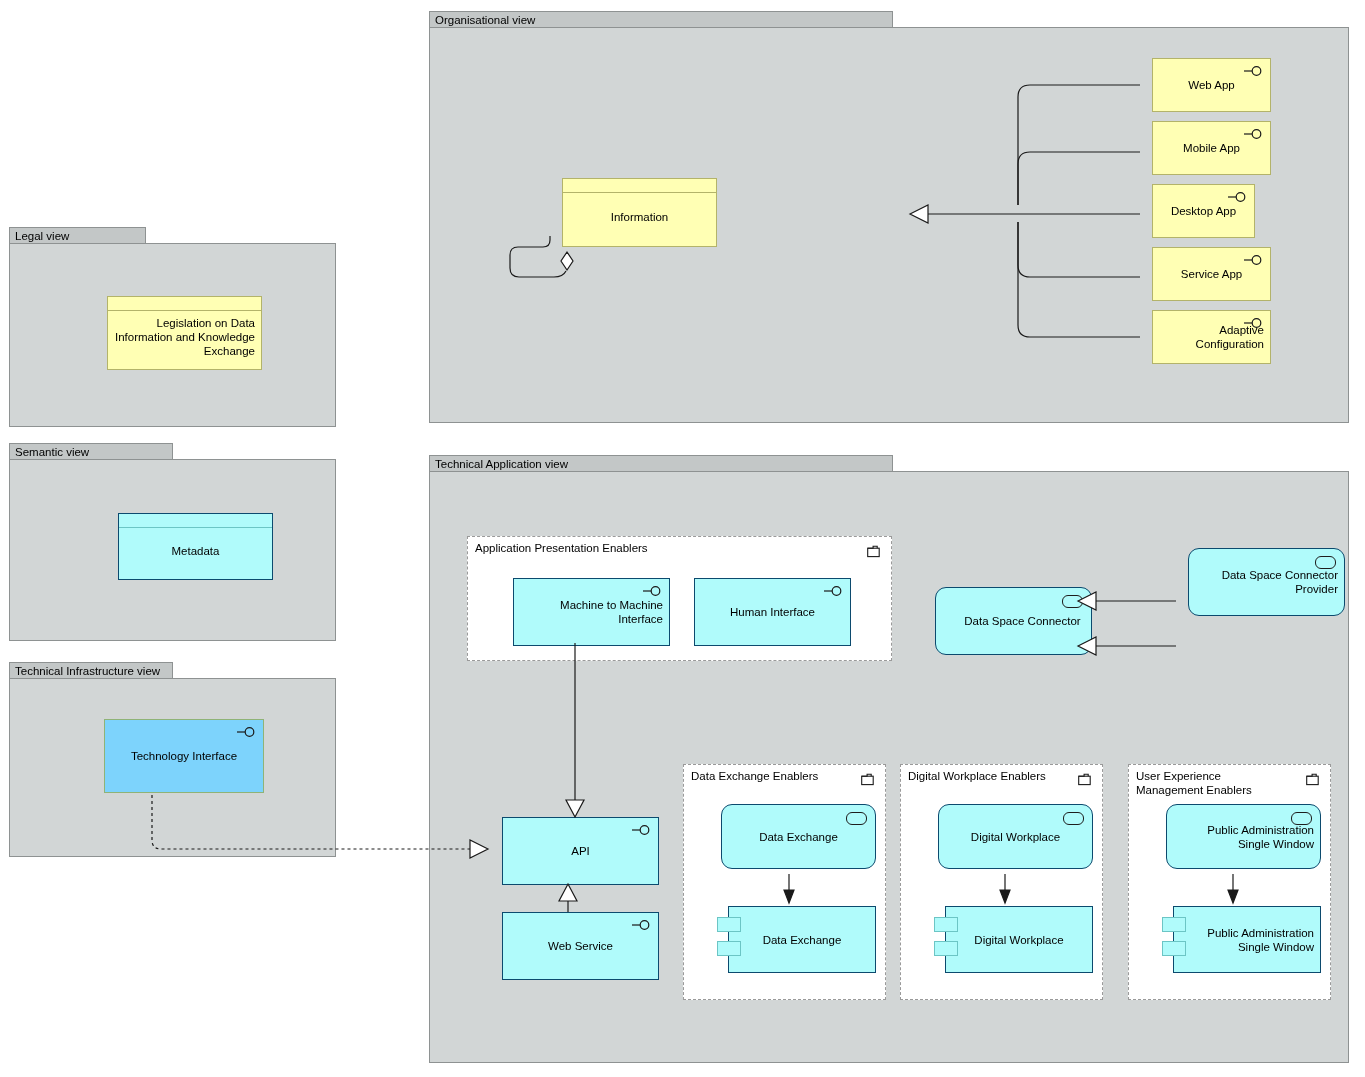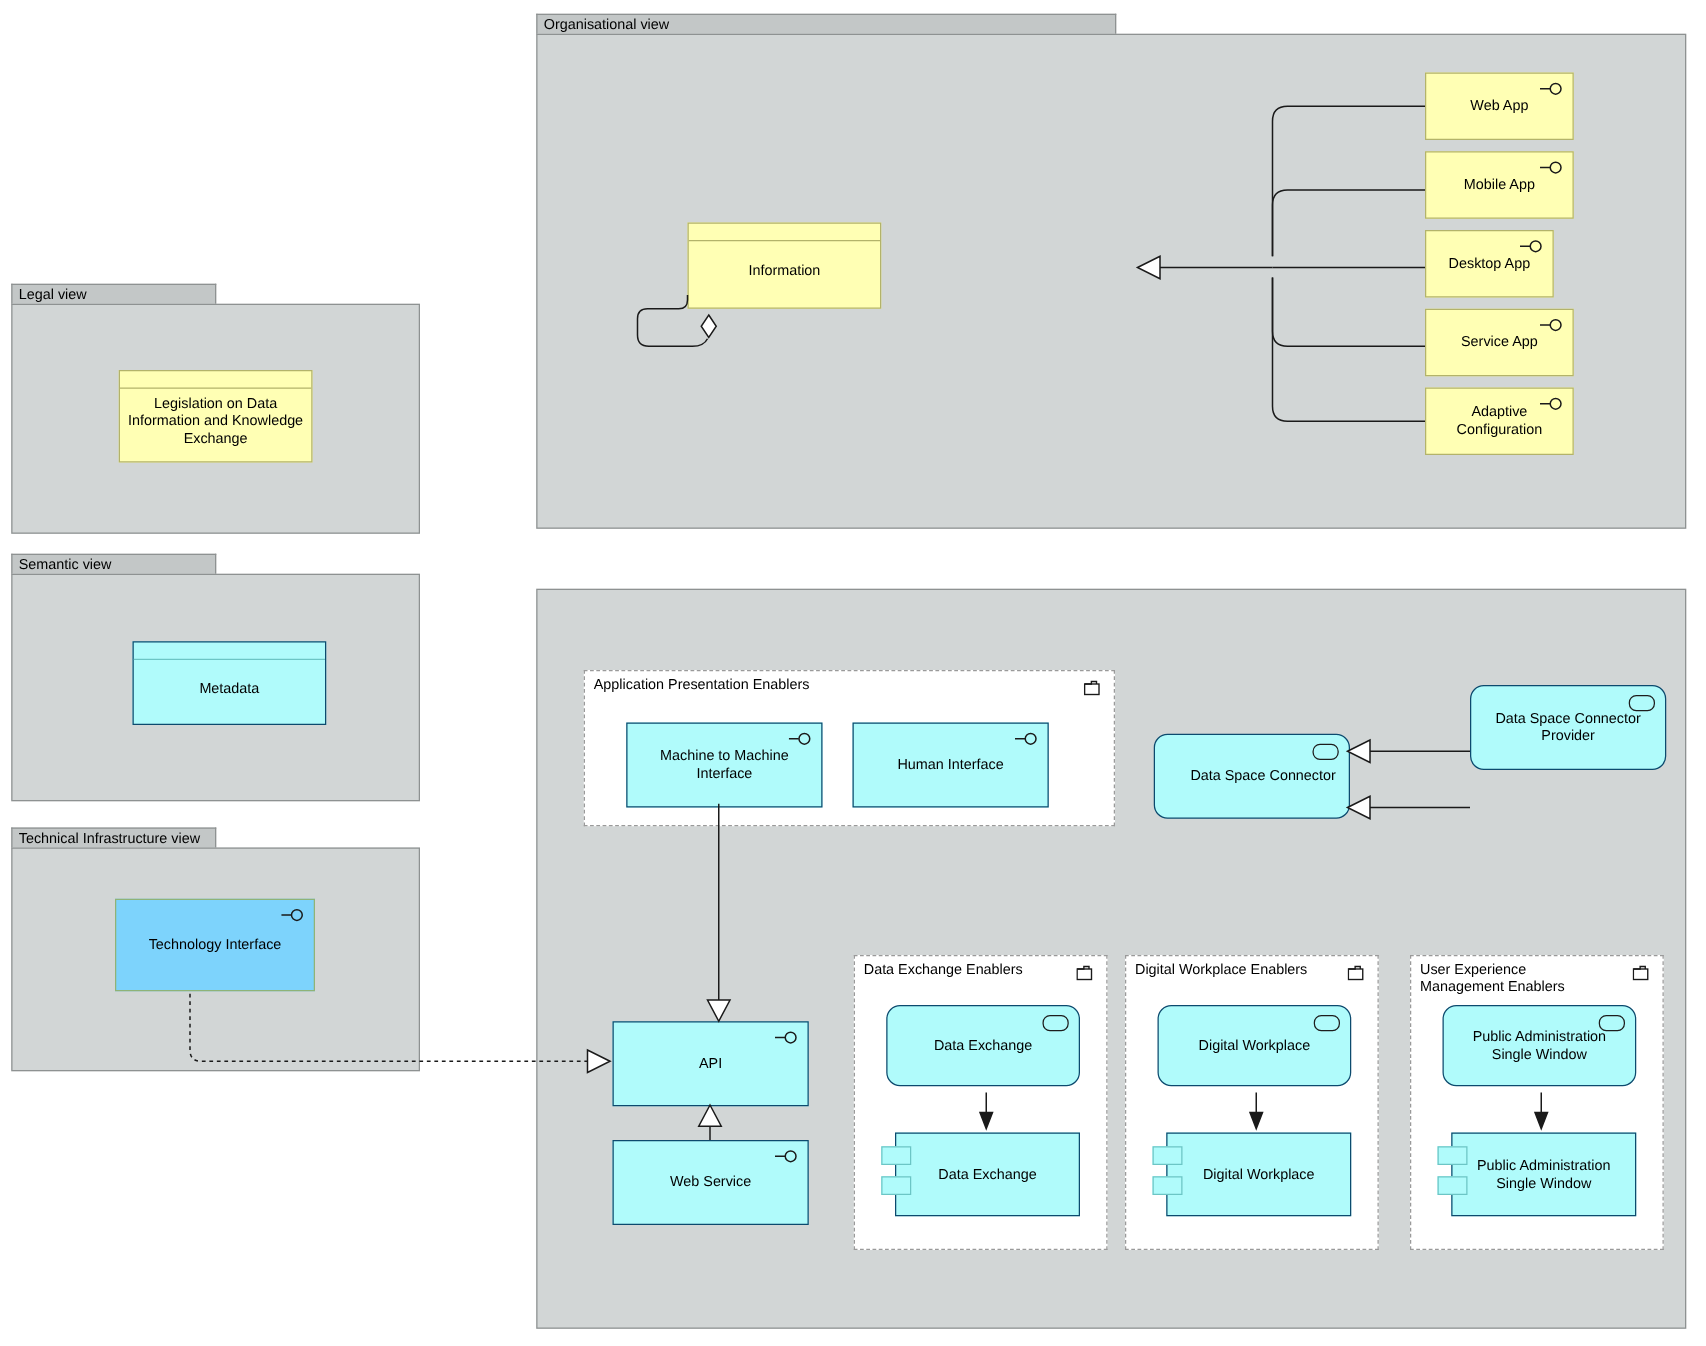--- a/index.html
+++ b/index.html
@@ -49,25 +49,26 @@
     line-height: 14px;
     max-width: 74%;
   }
   .folder-icon { position: absolute; right: 9px; top: 7px; width: 15px; height: 13px; }
 
   
   .el {
     position: absolute;
     box-sizing: border-box;
     display: flex; align-items: center; justify-content: center;
-    text-align: center;
+    text-align: right;
     font-size: 11.5px;
     color: #000;
     line-height: 14px;
     padding: 0 6px;
+    margin-left: 12px;
   }
   .el .el-label { display: block; }
 
   
   .yellow { background: #ffffb4; border: 1px solid #b3b36a; }
   
   .cyan   { background: #b0fbfb; border: 1px solid #0c4a6e; }
   
   .green  { background: #7dd3fc; border: 1px solid #8fb377; }
 
@@ -94,21 +95,21 @@
   .ln-dash { stroke: #1a1a1a; stroke-width: 1.2px; fill: none; stroke-dasharray: 3 3; }
   .head { stroke: #1a1a1a; stroke-width: 1.2px; fill: #ffffff; }
   .head-solid { stroke: #1a1a1a; stroke-width: 1.2px; fill: #1a1a1a; }
 </style>
 </head>
 <body>
 
 <div id="canvas">
 
   <div class="view-group" style="left:9px; top:227px; width:327px; height:200px;">
-    <div class="vg-tab" style="width:164px;">Legal view</div>
+    <div class="vg-tab" style="width:137px;">Legal view</div>
     <div class="vg-body" style="width:327px; height:184px;"></div>
     <div class="el yellow" style="left:86px; top:69px; width:155px; height:74px;">
       <div class="objbar"></div>
       <span class="el-label" style="margin-top:8px;">Legislation on Data Information and Knowledge Exchange</span>
     </div>
   </div>
 
   <div class="view-group" style="left:9px; top:443px; width:327px; height:198px;">
     <div class="vg-tab" style="width:164px;">Semantic view</div>
     <div class="vg-body" style="width:327px; height:182px;"></div>
@@ -183,20 +184,21 @@
         <svg width="20" height="12" viewBox="0 0 20 12">
             <line x1="0" y1="6" x2="8" y2="6" stroke="#1a1a1a" stroke-width="1.2"></line>
             <circle cx="12.5" cy="6" r="4.3" fill="none" stroke="#1a1a1a" stroke-width="1.2"></circle>
           </svg>
       </span>
       <span class="el-label">Adaptive Configuration</span>
     </div>
   </div>
 
   <div class="view-group" style="left:429px; top:455px; width:920px; height:608px;">
+    <div class="vg-tab" style="width:464px;">Technical Application view</div>
     <div class="vg-body" style="width:920px; height:592px;"></div>
 
     <div class="grouping" style="left:38px; top:81px; width:425px; height:125px;">
       <div class="gp-label">Application Presentation Enablers</div>
       <span class="folder-icon">
         <svg width="15" height="13" viewBox="0 0 15 13">
             <path d="M0.7,3.2 h5.4 v-2 h4.1 v2" fill="none" stroke="#1a1a1a" stroke-width="1.1"></path>
             <rect x="0.7" y="3.2" width="11.5" height="8.4" fill="none" stroke="#1a1a1a" stroke-width="1.1"></rect>
           </svg>
       </span>

